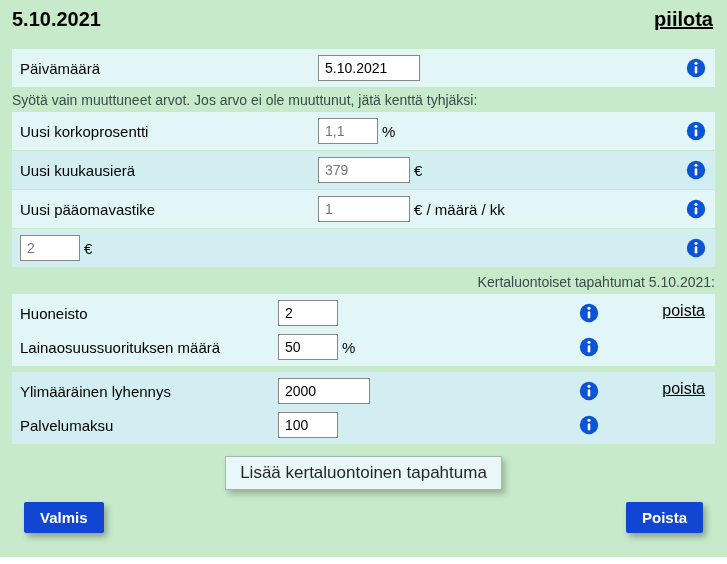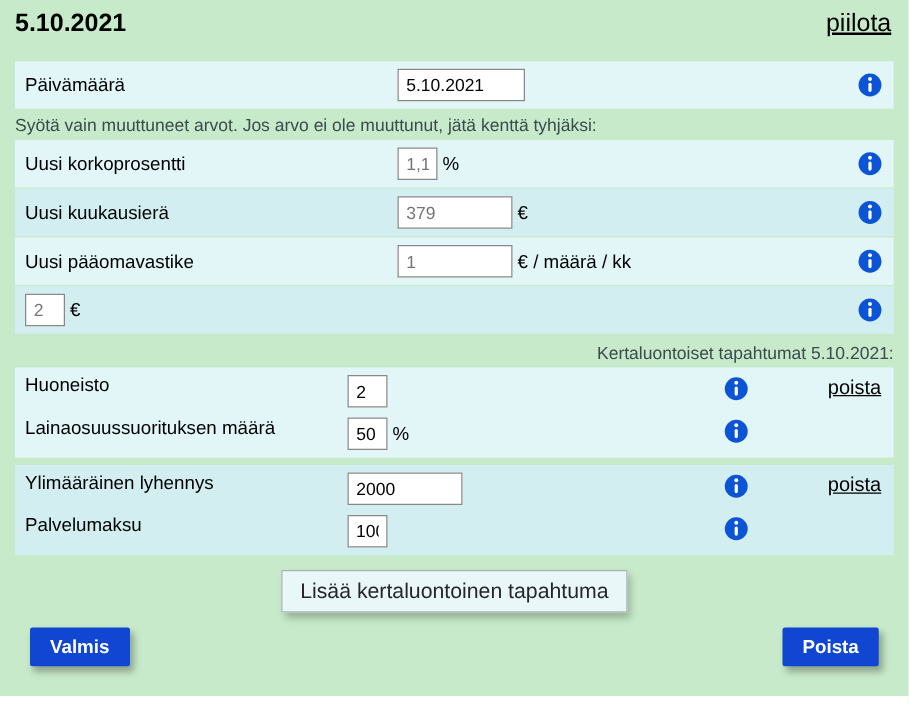--- a/index.html
+++ b/index.html
@@ -20,21 +20,21 @@
     justify-content: space-between;
     align-items: center;
     padding: 8px 14px 18px 12px;
   }
   .header-date {
     font-weight: bold;
     font-size: 20px;
     color: #000;
   }
   .header-hide {
-    font-weight: normal;
+    font-weight: bold;
     font-size: 20px;
     color: #000;
     text-decoration: underline;
     cursor: pointer;
   }
   .form-area {
     margin: 0 12px;
   }
   .row {
     background: #e2f5f7;
@@ -57,21 +57,21 @@
     gap: 4px;
   }
   input[type="text"] {
     border: 1px solid #888;
     padding: 4px 6px;
     font-size: 14px;
     font-family: inherit;
     background: #fff;
     color: #000;
   }
-  .input-sm { width: 32px; }
+  .input-sm { width: 60px; }
   .input-md { width: 92px; }
   .input-date { width: 102px; }
   .suffix { color: #000; }
   .info-icon {
     margin-left: auto;
     width: 22px;
     height: 22px;
     flex: 0 0 22px;
     cursor: pointer;
   }
@@ -91,21 +91,21 @@
     background: #c7ebca;
   }
   .event-block {
     background: #e2f5f7;
     margin-bottom: 6px;
     padding: 2px 0;
   }
   .event-block.alt { background: #d3eef1; }
   .event-row {
     display: flex;
-    align-items: flex-start;
+    align-items: center;
     padding: 4px 8px;
     position: relative;
   }
   .event-label { flex: 0 0 258px; color: #000; }
   .event-input-wrap {
     display: flex;
     align-items: center;
     gap: 4px;
     flex: 0 0 150px;
   }

